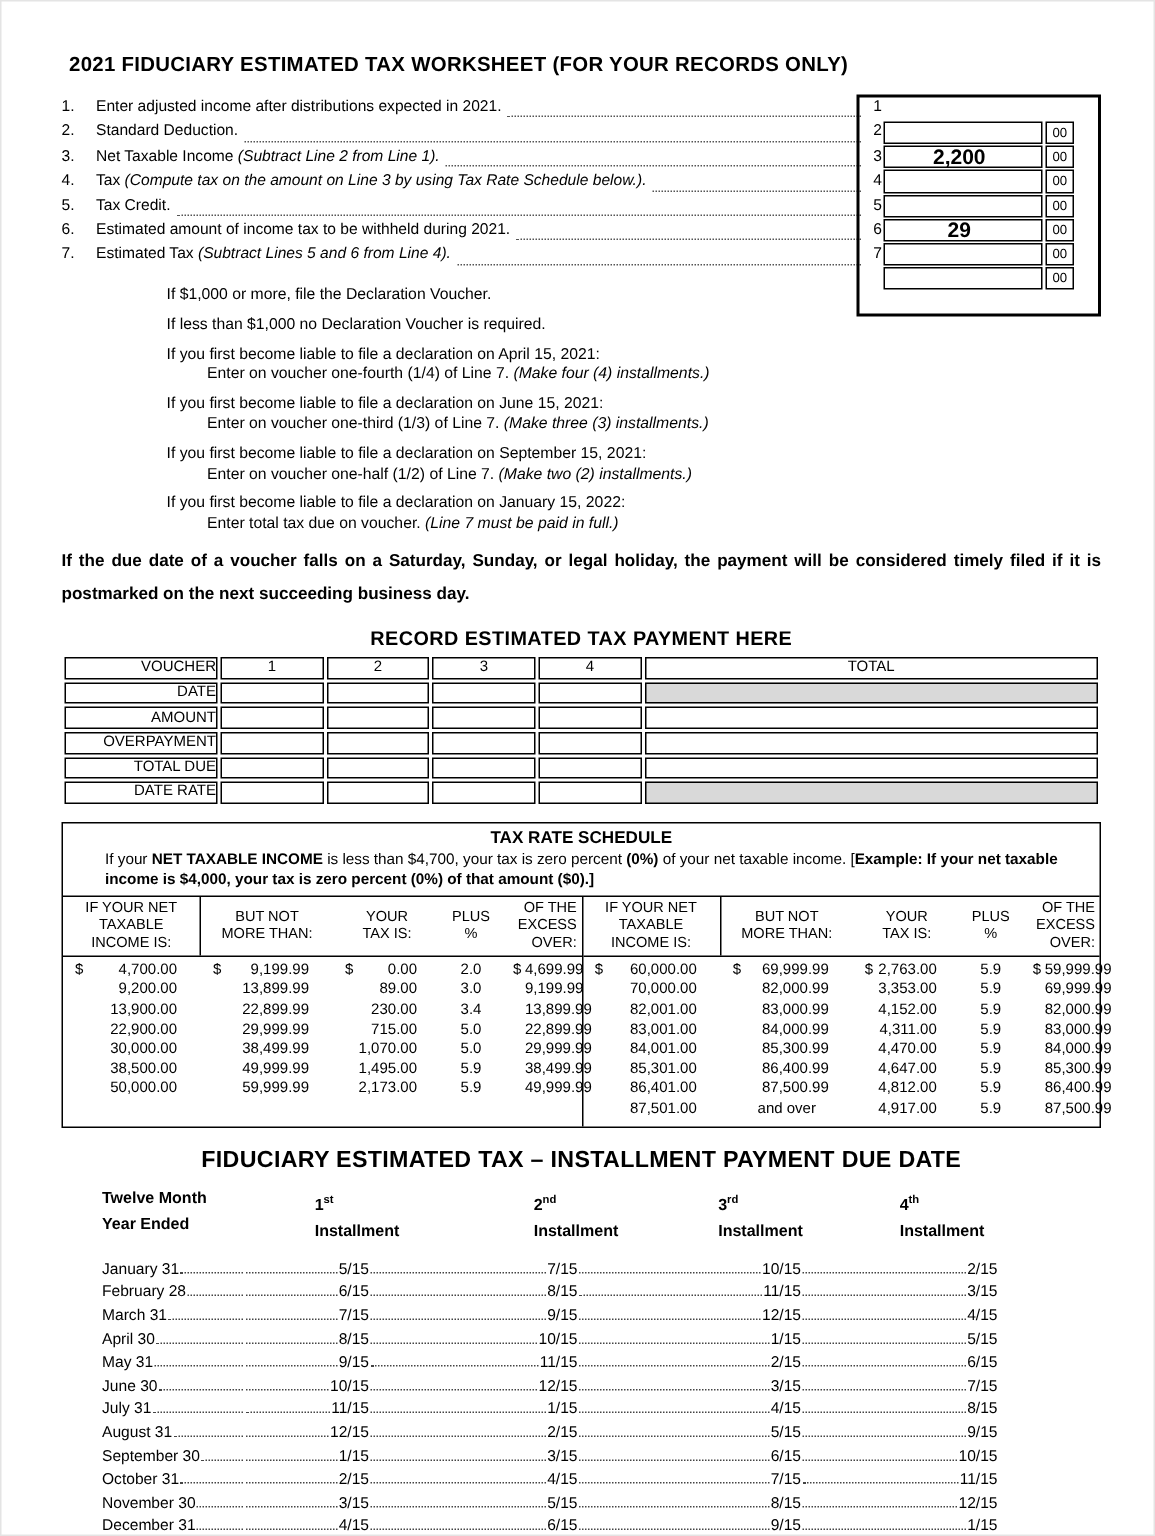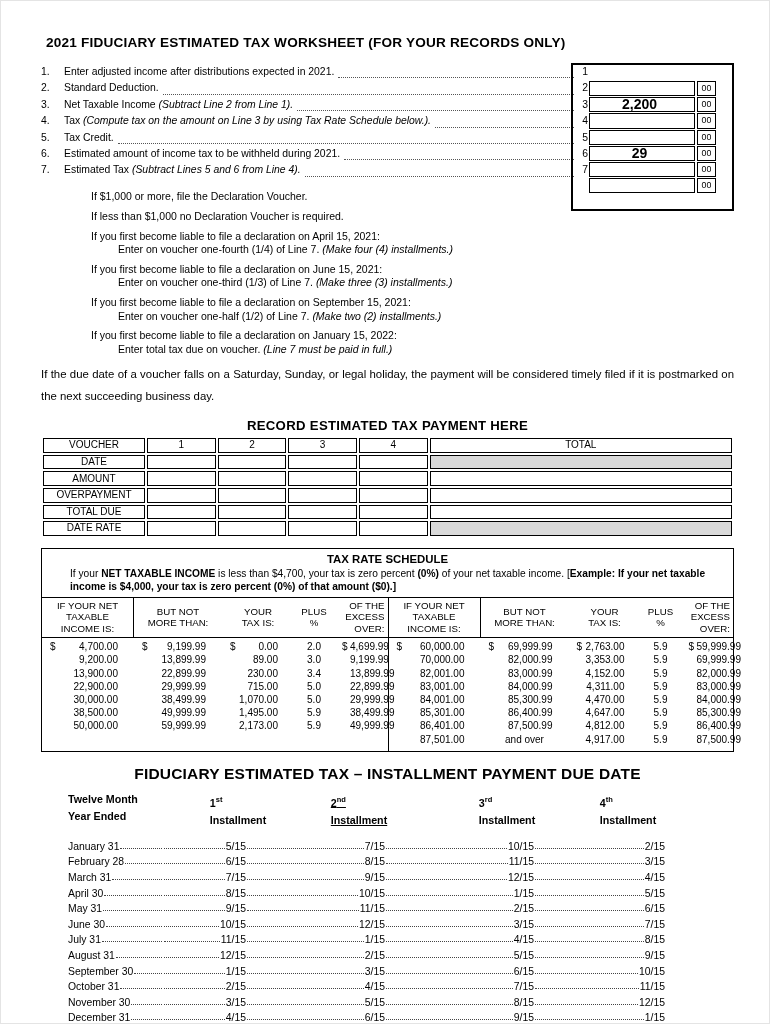--- a/index.html
+++ b/index.html
@@ -19,33 +19,33 @@
   .ws-note{font-style:italic;}
   .ws-leader{flex:1;min-width:8px;border-bottom:1.2px dotted #555;align-self:flex-end;margin:0 4px 4px 4px;}
   .ws-ref{flex:none;width:10px;text-align:right;}
   .boxcol{position:absolute;top:-3px;right:0;width:127px;border:2px solid #000;padding:16px;}
   .box-row{display:flex;gap:2px;margin-bottom:1px;}
   .box-row:last-child{margin-bottom:0;}
   .box-amount{flex:1;border:1px solid #000;height:13.2px;line-height:13.2px;text-align:center;padding-right:5px;font-weight:bold;font-size:14px;}
   .box-cents{width:17px;border:1px solid #000;height:13.2px;line-height:13.5px;text-align:center;font-size:8.8px;}
 
   
-  .instructions{margin:9px 0 0 50px;font-size:10.5px;line-height:13.4px;}
+  .instructions{margin:9px 0 0 70px;font-size:10.5px;line-height:13.4px;}
   .ins-item{margin-bottom:6.5px;}
   .ins-l2{margin-left:27px;}
   .ins-italic{font-style:italic;}
 
   
-  .holiday{margin-top:6px;font-weight:normal;font-size:11.4px;line-height:22px;text-align:justify;}
+  .holiday{margin-top:6px;font-weight:bold;font-size:11.4px;line-height:22px;text-align:justify;}
 
   
   .record-heading{text-align:center;font-weight:bold;font-size:13.2px;letter-spacing:.3px;margin:5px 0 3px;}
   table.rt{width:100%;border-collapse:separate;border-spacing:2px;}
   table.rt td{border:1px solid #000;height:12.6px;font-size:10px;text-align:center;padding:0;line-height:12px;}
-  table.rt td.rt-l{width:100px;}
+  table.rt td.rt-l{width:100px;text-align:right;}
   table.rt td.shaded{background:#d9d9d9;}
 
   
   .sched{border:1.5px solid #000;margin-top:10px;}
   .sched-title{text-align:center;font-weight:bold;font-size:11.4px;margin:4px 0 2px;}
   .sched-intro{font-size:10.2px;line-height:13.6px;padding:0 10px 3px 28px;}
   .sched-intro .b{font-weight:bold;}
   .sched-cols{display:flex;border-top:1.5px solid #000;}
   .half{width:50%;box-sizing:border-box;}
   .half + .half{border-left:1.5px solid #000;}
@@ -60,21 +60,21 @@
   .scell.money .dollar{width:8px;text-align:left;}
   .scell.pct{text-align:center;}
   .scell.ctr{text-align:center;padding:0;}
 
   
   .inst-title{text-align:center;font-weight:bold;font-size:15.5px;letter-spacing:.2px;margin:13px 0 8px;}
   .inst-table{width:597px;margin-left:27px;position:relative;}
   .inst-headers{position:relative;height:36px;font-weight:bold;font-size:10.7px;line-height:17.5px;}
   .inst-h0{position:absolute;left:0;top:0;}
   .inst-h{position:absolute;top:0;transform:translateX(-50%);}
-  .inst-h.p1{left:170px;} .inst-h.p2{left:291px;text-decoration:underline;} .inst-h.p3{left:439px;} .inst-h.p4{left:560px;}
+  .inst-h.p1{left:170px;} .inst-h.p2{left:316px;} .inst-h.p3{left:439px;} .inst-h.p4{left:560px;}
   .inst-h sup{font-size:7.5px;vertical-align:super;}
   .inst-rows{margin-top:14px;}
   .inst-row{display:grid;grid-template-columns:95px 83px 139px 149px 131px;height:15.6px;font-size:10.4px;align-items:baseline;}
   .icell{display:flex;align-items:baseline;min-width:0;}
   .icell .leader{flex:1;min-width:4px;border-bottom:1.2px dotted #444;align-self:flex-end;margin:0 1px 3px 1px;}
   .icell .dval{white-space:nowrap;}
   .icell .mlabel{white-space:nowrap;}
 </style>
 </head>
 <body>

